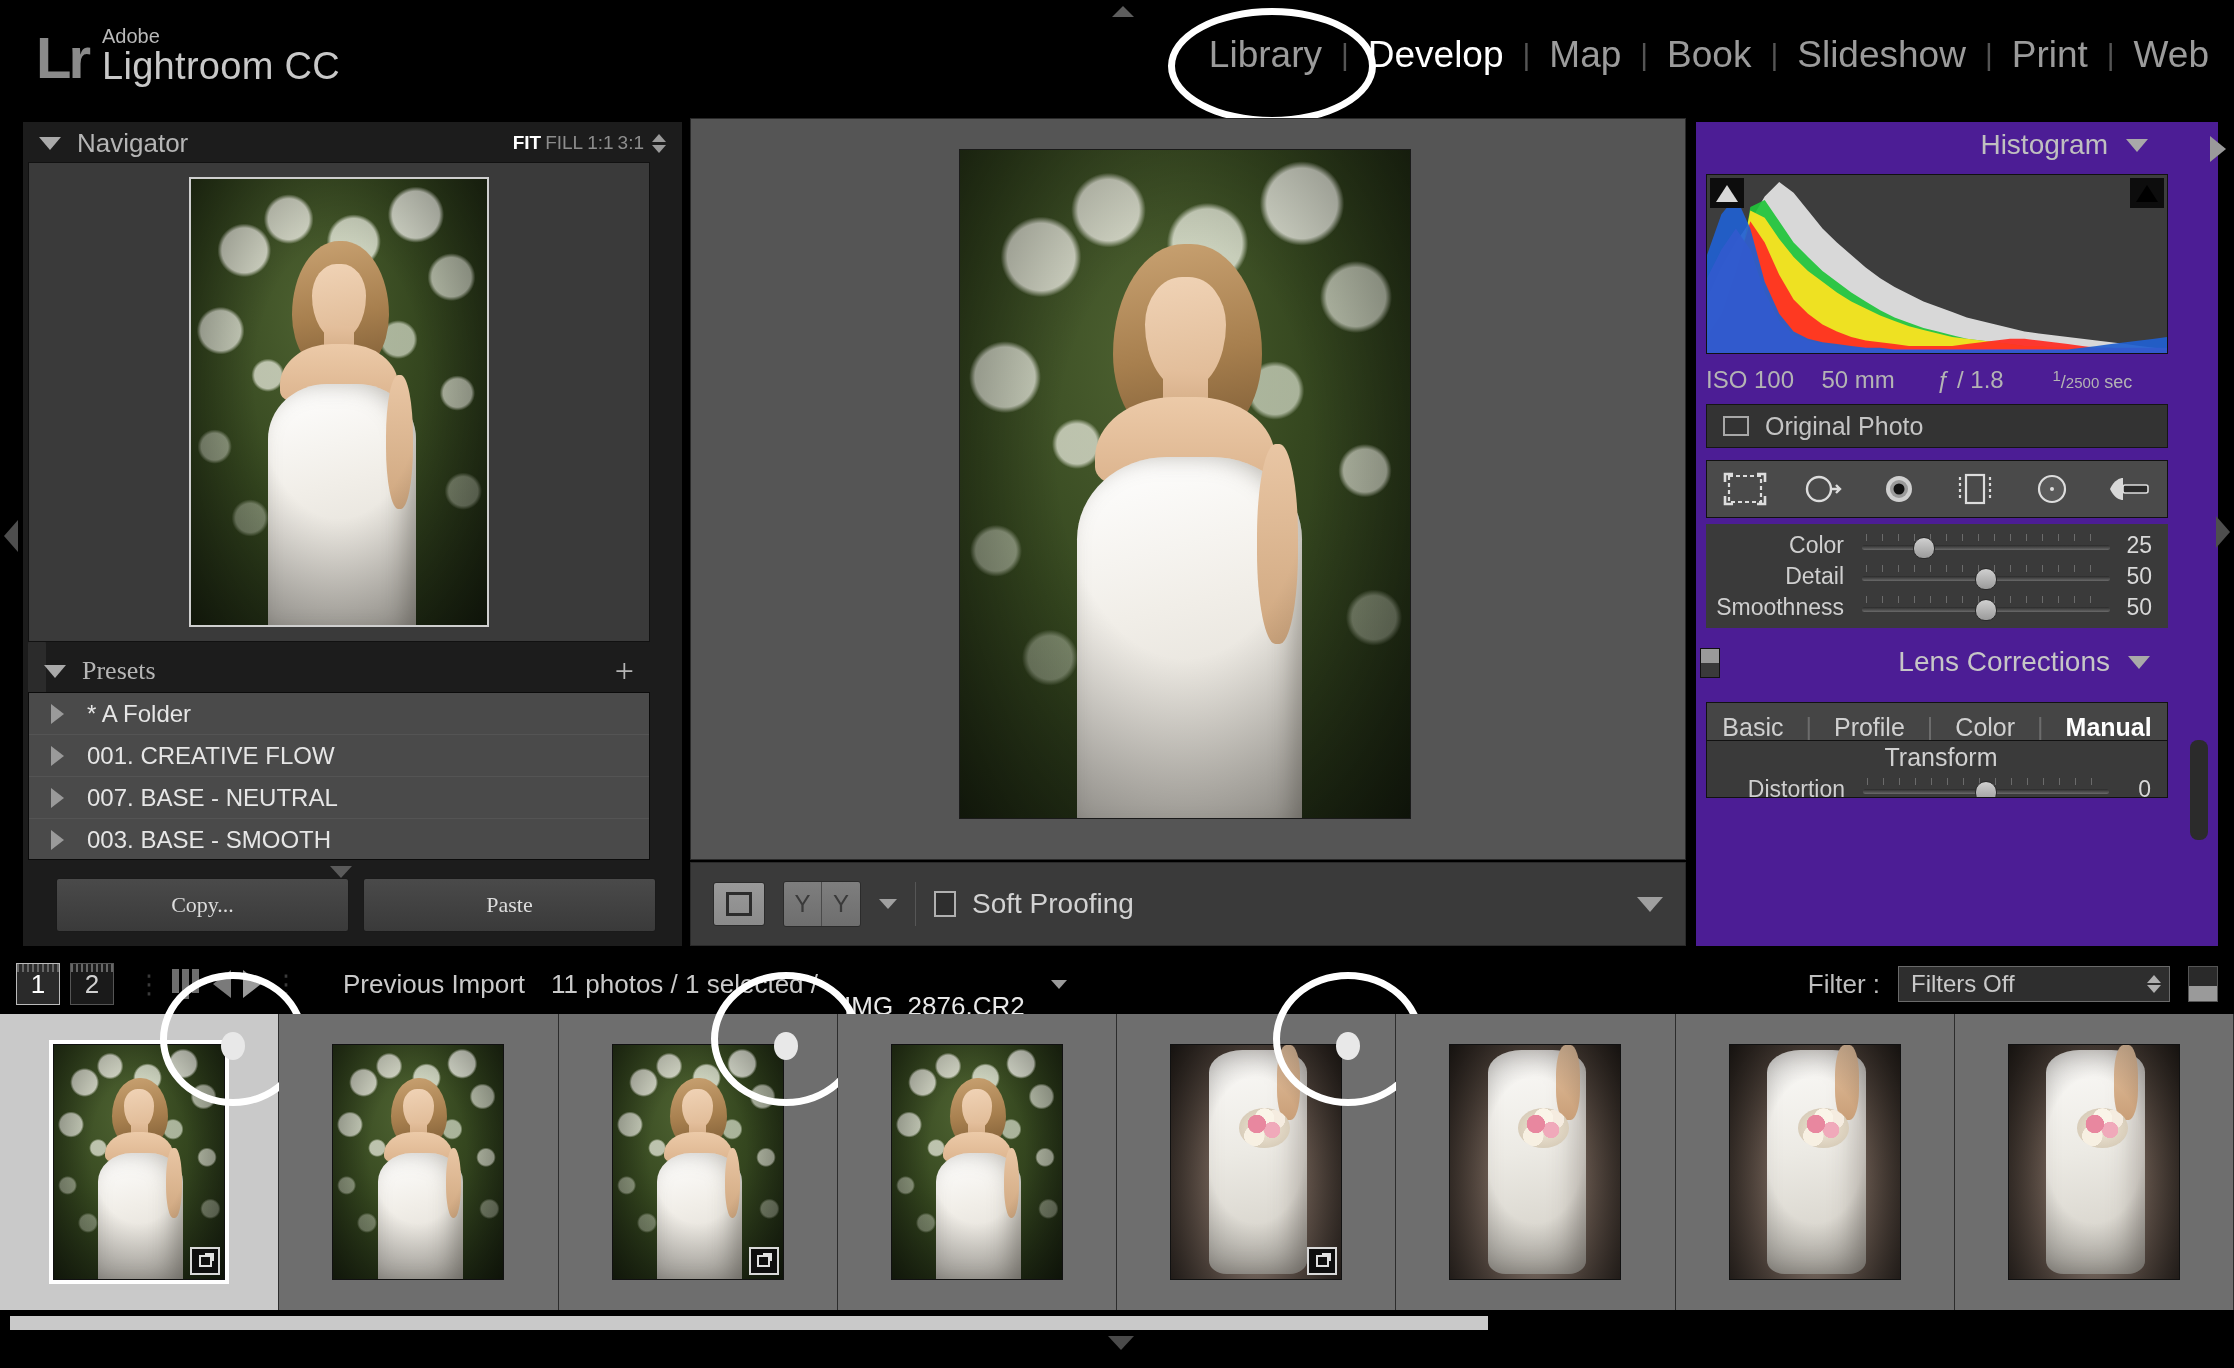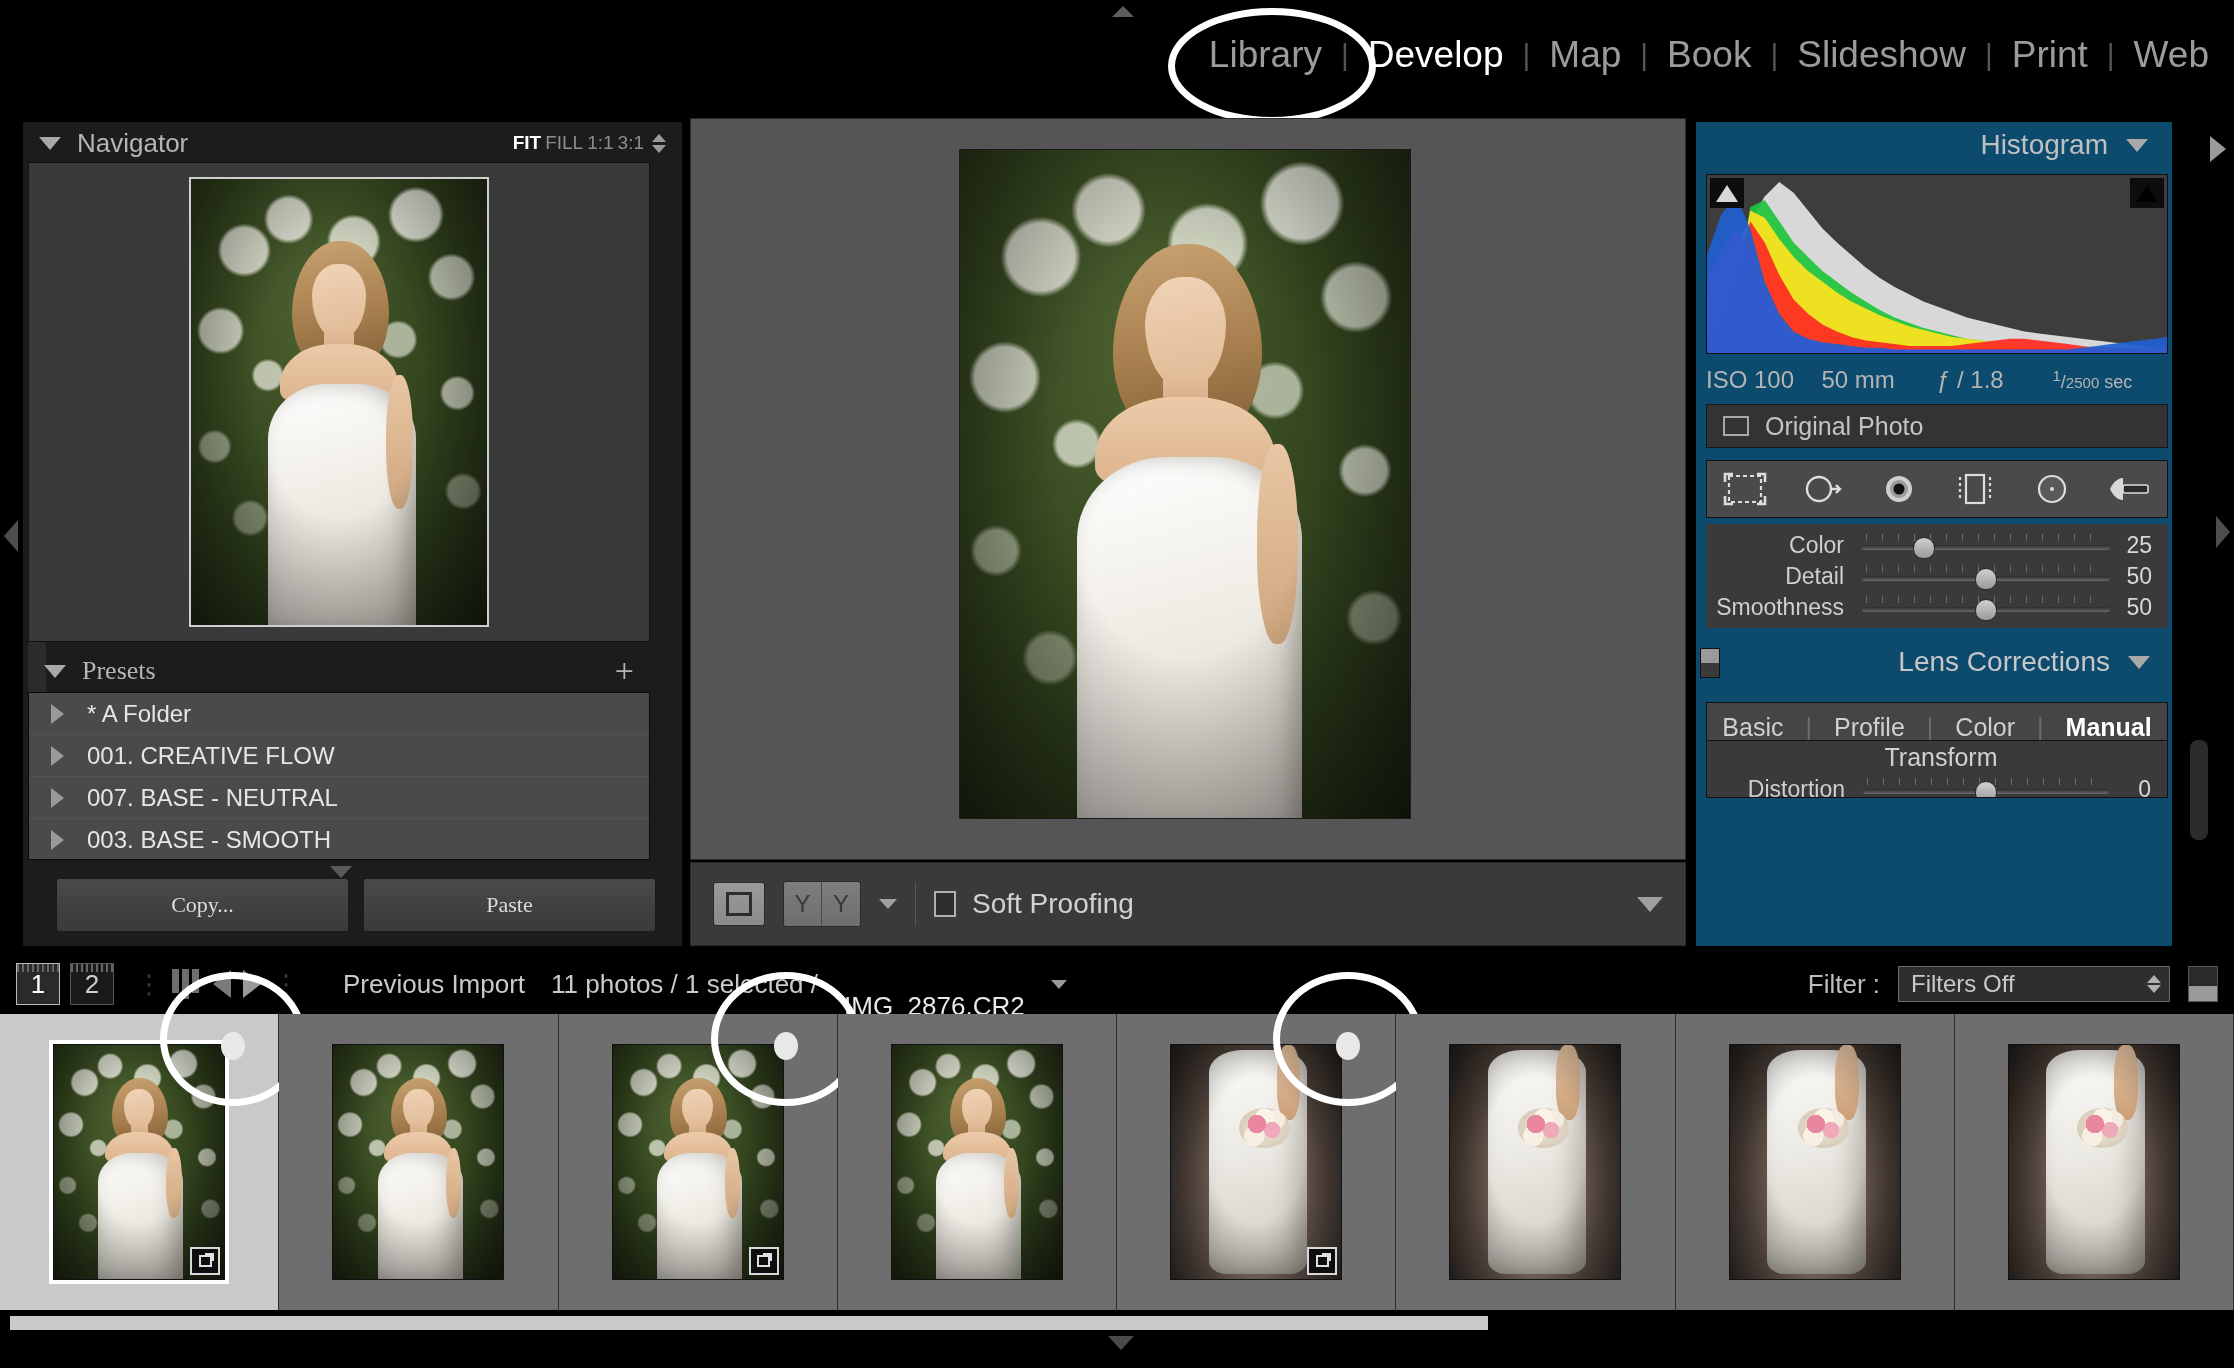--- a/index.html
+++ b/index.html
@@ -231,22 +231,22 @@
   .cbox { width: 22px; height: 26px; border: 2px solid #b0b0b0; background: #2e2e2e; }
   #toolbar-caret {
     margin-left: auto;
     width: 0; height: 0;
     border-left: 13px solid transparent; border-right: 13px solid transparent;
     border-top: 15px solid #9f9f9f;
   }
 
   
   #right-panel {
-    position: absolute; left: 1696px; top: 122px; width: 476px; height: 824px;
-    background: #0c4a6e;
+    position: absolute; left: 1696px; top: 122px; width: 522px; height: 824px;
+    background: #4c1d95;
   }
   #right-edge-arrow {
     position: absolute; right: 4px; top: 516px;
     width: 0; height: 0;
     border-top: 16px solid transparent; border-bottom: 16px solid transparent;
     border-left: 14px solid #4e4e4e;
   }
   #right-scroll {
     position: absolute; right: 26px; top: 740px; width: 18px; height: 100px;
     background: #2b2b2b; border-radius: 8px;
@@ -497,20 +497,27 @@
   }
   #fs-hscroll {
     position: absolute; left: 10px; top: 1316px; width: 1478px; height: 14px;
     background: #c9c9c9;
   }
 </style>
 </head>
 <body>
 
 <div id="topbar">
+  <div id="logo-wrap">
+    <div id="lr-mark">Lr</div>
+    <div id="logo-text">
+      <div id="logo-adobe">Adobe</div>
+      <div id="logo-name">Lightroom CC</div>
+    </div>
+  </div>
 
   <div id="top-collapse"></div>
 
   <div id="module-nav">
     <div class="mod-item">Library</div>
     <div class="mod-sep">|</div>
     <div class="mod-item active">Develop</div>
     <div class="mod-sep">|</div>
     <div class="mod-item">Map</div>
     <div class="mod-sep">|</div>

